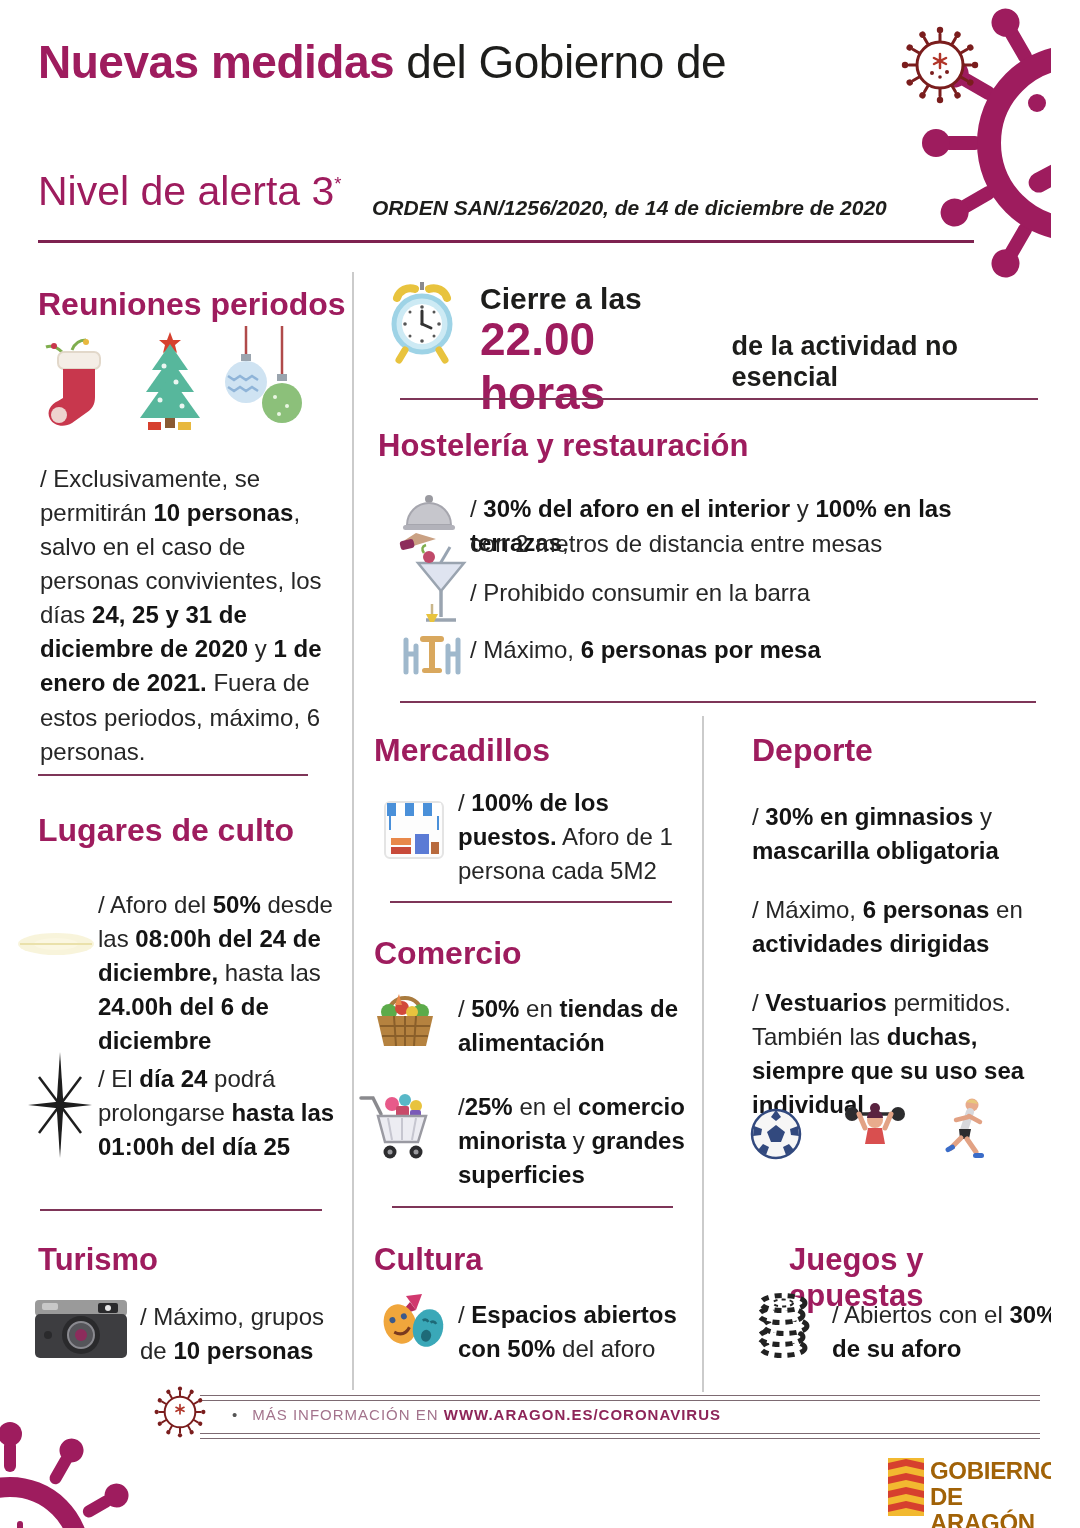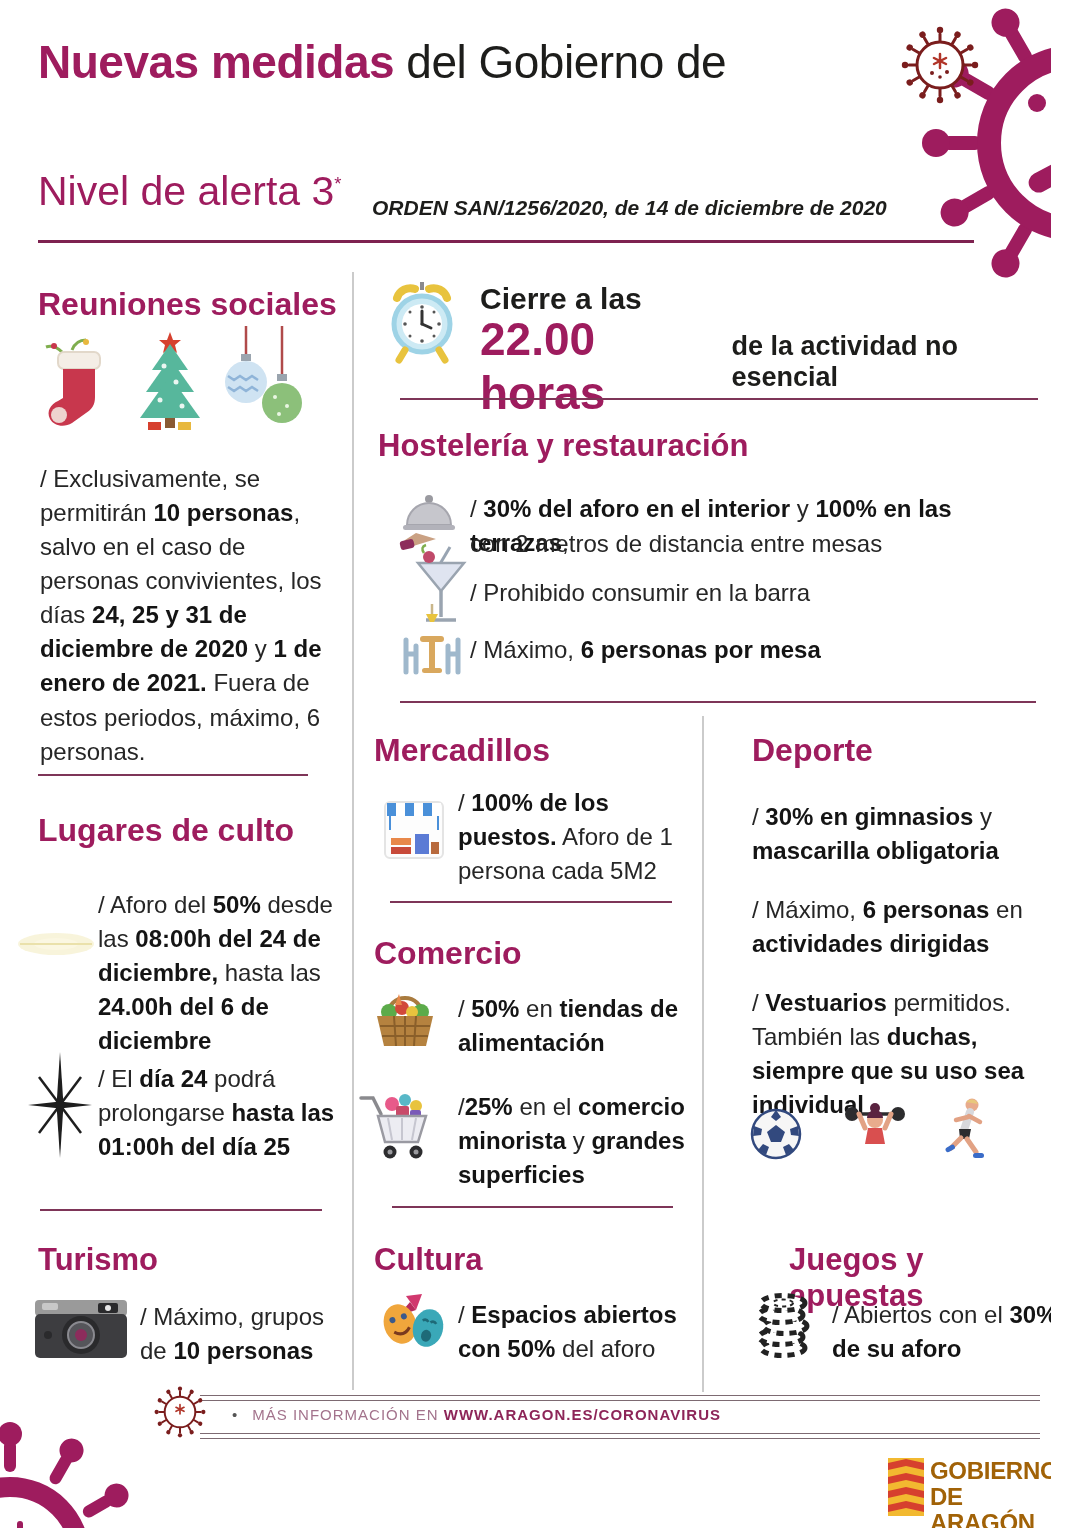--- a/index.html
+++ b/index.html
@@ -176,21 +176,21 @@
     <g fill="#7a1d1d">
         <circle cx="37" cy="53" r="2"></circle>
         <circle cx="52" cy="52" r="2"></circle>
         <circle cx="45" cy="57" r="1.8"></circle>
       </g>
   </svg>
 
   <div class="vline" style="left:352px;top:272px;height:1118px"></div>
   <div class="vline" style="left:702px;top:716px;height:676px"></div>
 
-  <div class="sec-h" style="left:38px;top:286px;font-size:32px">Reuniones sociales</div>
+  <div class="sec-h" style="left:38px;top:286px;font-size:32px">Reuniones periodos</div>
 
   <svg class="abs" style="left:42px;top:336px" width="72" height="102" viewBox="0 0 72 102">
     <path d="M20,16 q-8,-8 -16,-5" fill="none" stroke="#7fae4e" stroke-width="3"></path>
     <path d="M30,14 q4,-10 14,-10" fill="none" stroke="#7fae4e" stroke-width="3"></path>
     <circle cx="12" cy="10" r="3" fill="#c8374d"></circle>
       <circle cx="44" cy="6" r="3" fill="#e8b83e"></circle>
     <rect x="16" y="16" width="42" height="17" rx="6" fill="#f4eee6" stroke="#e2d8ca" stroke-width="2"></rect>
     <path d="M21,33 h32 v28 c0,8 -3,12 -9,16 L30,87 c-8,5 -18,3 -22,-4 c-4,-8 1,-15 8,-18 l5,-3 z" fill="#c8374d"></path>
     <circle cx="17" cy="79" r="8" fill="#f4eee6" opacity="0.85"></circle>
   </svg>

